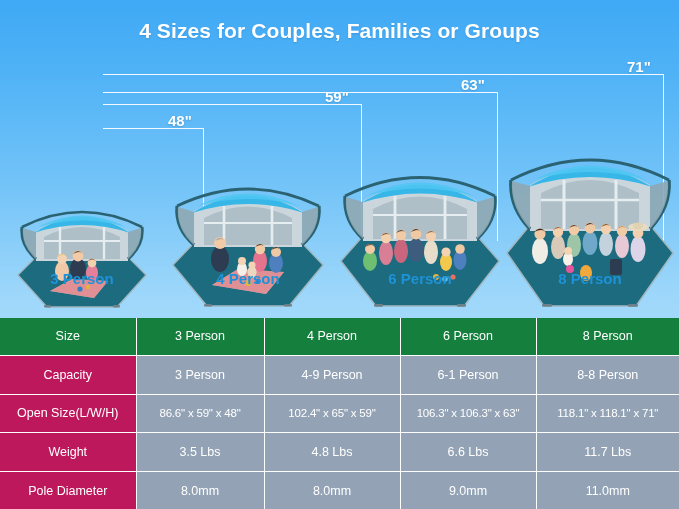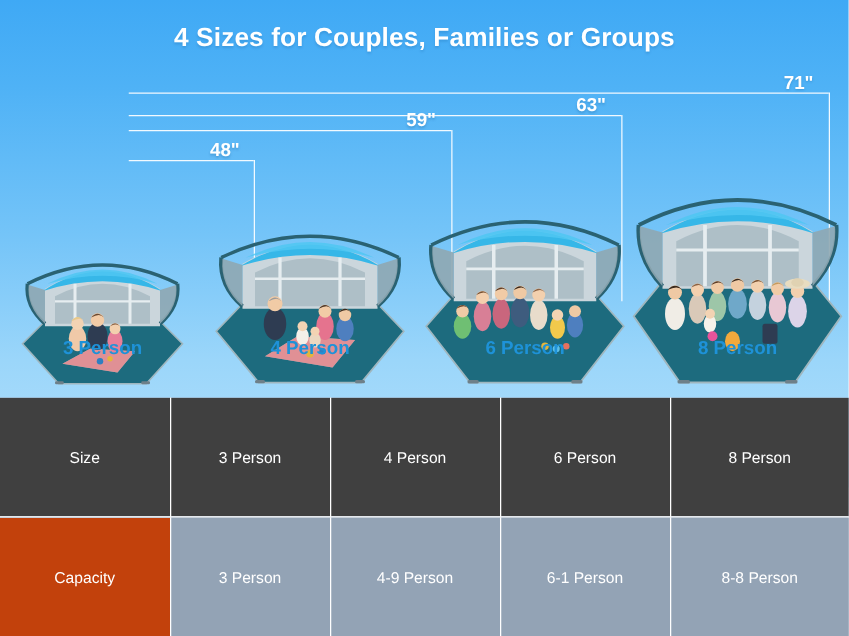--- a/index.html
+++ b/index.html
@@ -96,24 +96,24 @@
     color: #ffffff;
     font-size: 12.5px;
     text-align: center;
     vertical-align: middle;
     padding: 0 2px;
     background: #93A3B5;
     white-space: nowrap;
     overflow: hidden;
   }
   #spec-table tr.header-row td {
-    background: #404040;
+    background: #15803d;
   }
   #spec-table td.label-cell {
-    background: #c2410c;
+    background: #be185d;
   }
   #spec-table td:first-child { border-left: none; }
   #spec-table td:last-child  { border-right: none; }
   #spec-table tr:first-child td { border-top: none; }
   #spec-table tr:last-child td  { border-bottom: none; }
   #spec-table td.tight { font-size: 11.5px; letter-spacing: -0.2px; }
 </style>
 </head>
 <body>
 
@@ -344,18 +344,39 @@
       </tr>
 
       <tr>
         <td class="label-cell">Capacity</td>
         <td>3 Person</td>
         <td>4-9 Person</td>
         <td>6-1 Person</td>
         <td>8-8 Person</td>
       </tr>
 
-
-
+      <tr>
+        <td class="label-cell">Open Size(L/W/H)</td>
+        <td class="tight">86.6" x 59" x 48"</td>
+        <td class="tight">102.4" x 65" x 59"</td>
+        <td class="tight">106.3" x 106.3" x 63"</td>
+        <td class="tight">118.1" x 118.1" x 71"</td>
+      </tr>
+
+      <tr>
+        <td class="label-cell">Weight</td>
+        <td>3.5 Lbs</td>
+        <td>4.8 Lbs</td>
+        <td>6.6 Lbs</td>
+        <td>11.7 Lbs</td>
+      </tr>
+
+      <tr>
+        <td class="label-cell">Pole Diameter</td>
+        <td>8.0mm</td>
+        <td>8.0mm</td>
+        <td>9.0mm</td>
+        <td>11.0mm</td>
+      </tr>
     </tbody>
   </table>
 
 </div>
 
 </body></html>

